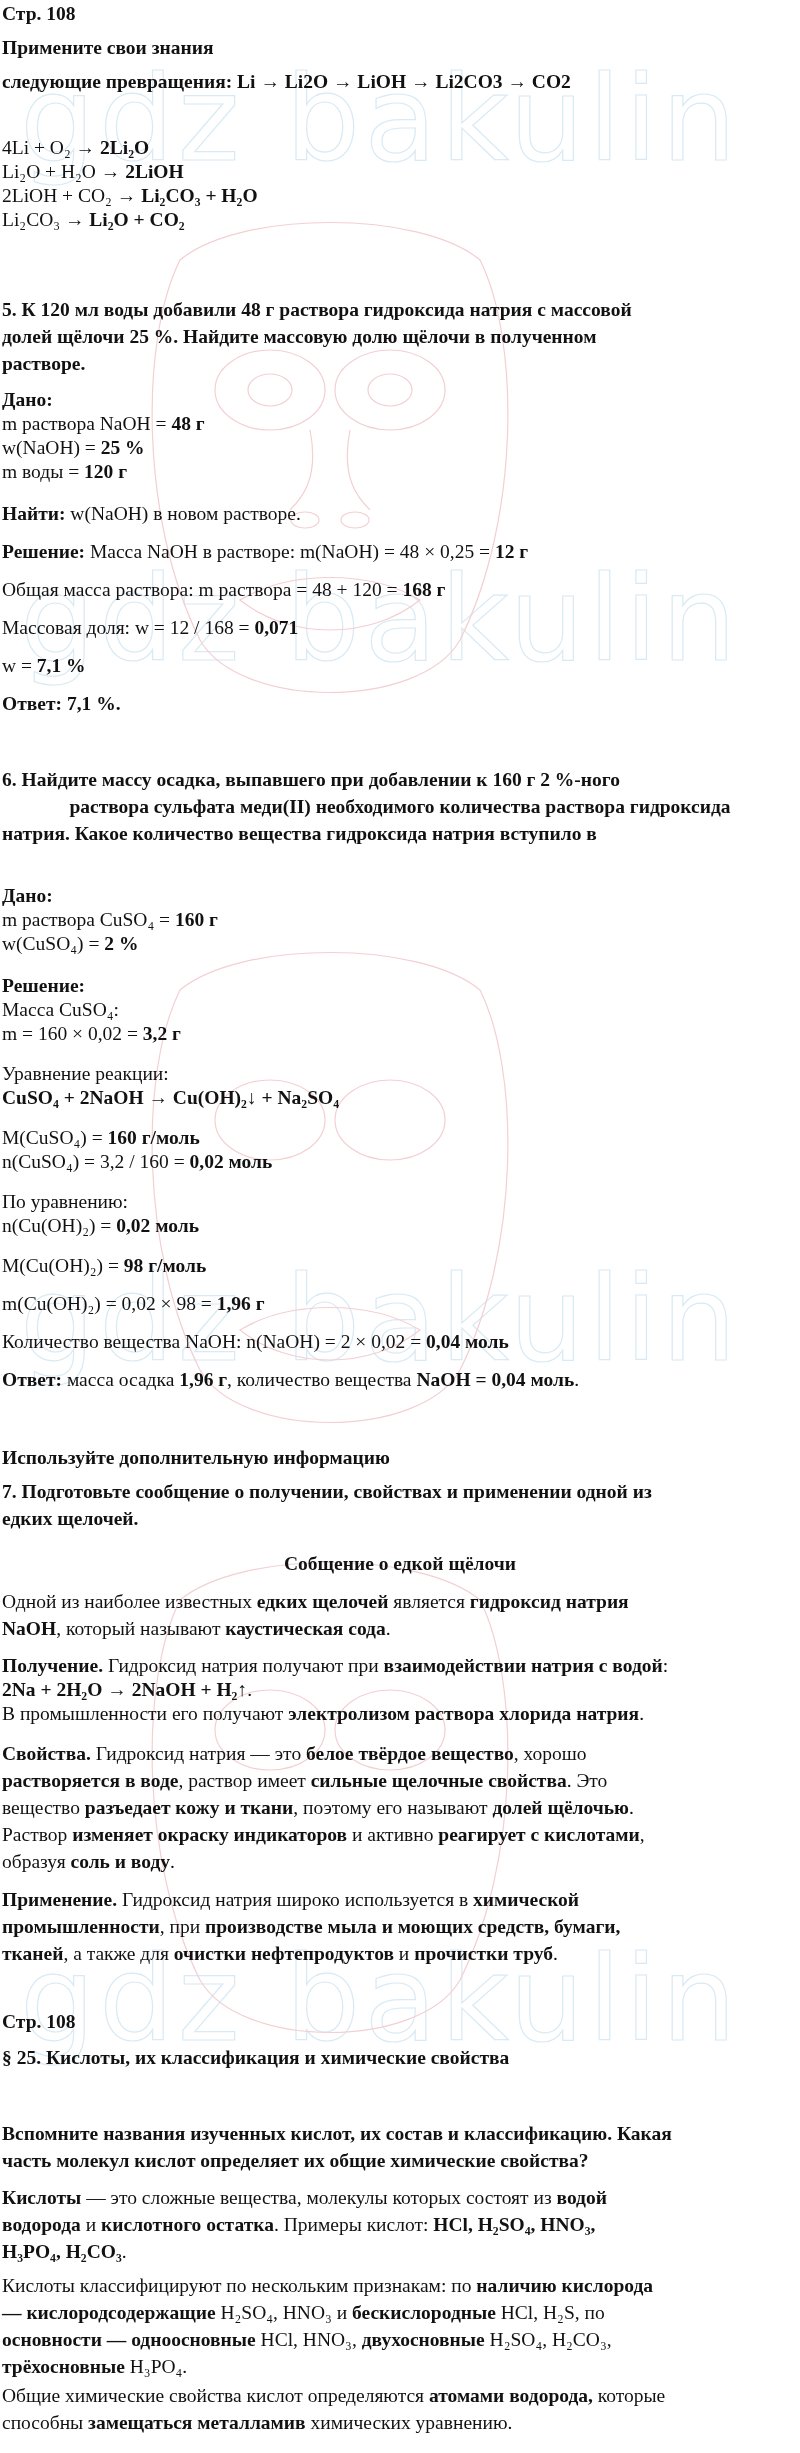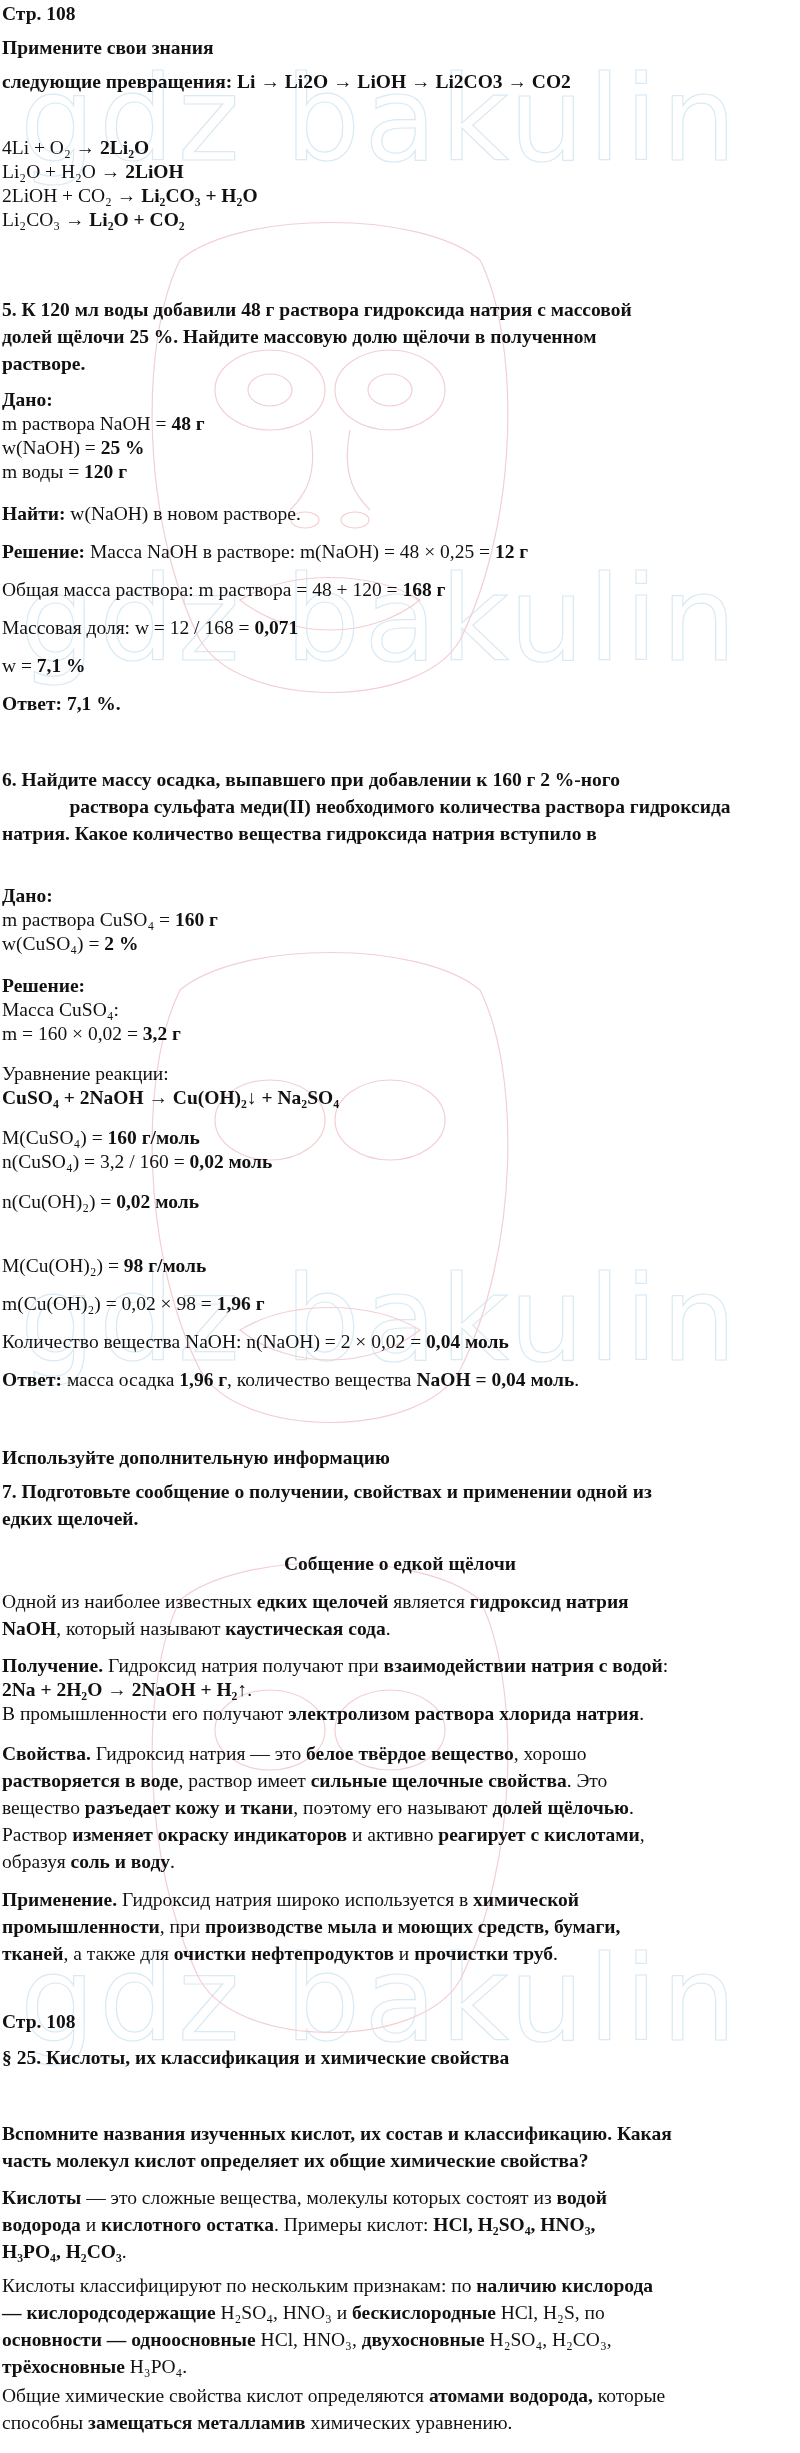--- a/index.html
+++ b/index.html
@@ -103,20 +103,21 @@
   </div>
   <div class="blk" style="top:1062px;">
     <div class="line">Уравнение реакции:</div>
     <div class="line h">CuSO₄ + 2NaOH → Cu(OH)₂↓ + Na₂SO₄</div>
   </div>
   <div class="blk" style="top:1126px;">
     <div class="line"><span>M(CuSO₄) = </span><b>160 г/моль</b></div>
     <div class="line"><span>n(CuSO₄) = 3,2 / 160 = </span><b>0,02 моль</b></div>
   </div>
   <div class="blk" style="top:1190px;">
+    <div class="line">По уравнению:</div>
     <div class="line"><span>n(Cu(OH)₂) = </span><b>0,02 моль</b></div>
   </div>
   <div class="blk line" style="top:1254px;"><span>M(Cu(OH)₂) = </span><b>98 г/моль</b></div>
   <div class="blk line" style="top:1292px;"><span>m(Cu(OH)₂) = 0,02 × 98 = </span><b>1,96 г</b></div>
   <div class="blk line" style="top:1330px;"><span>Количество вещества NaOH: n(NaOH) = 2 × 0,02 = </span><b>0,04 моль</b></div>
   <div class="blk line" style="top:1368px;"><b>Ответ:</b><span> масса осадка </span><b>1,96 г</b><span>, количество вещества </span><b>NaOH = 0,04 моль</b><span>.</span></div>
 
   <div class="blk line h" style="top:1446px;">Используйте дополнительную информацию</div>
   <div class="blk h" style="top:1480px;">
     <div class="line">7. Подготовьте сообщение о получении, свойствах и применении одной из</div>

